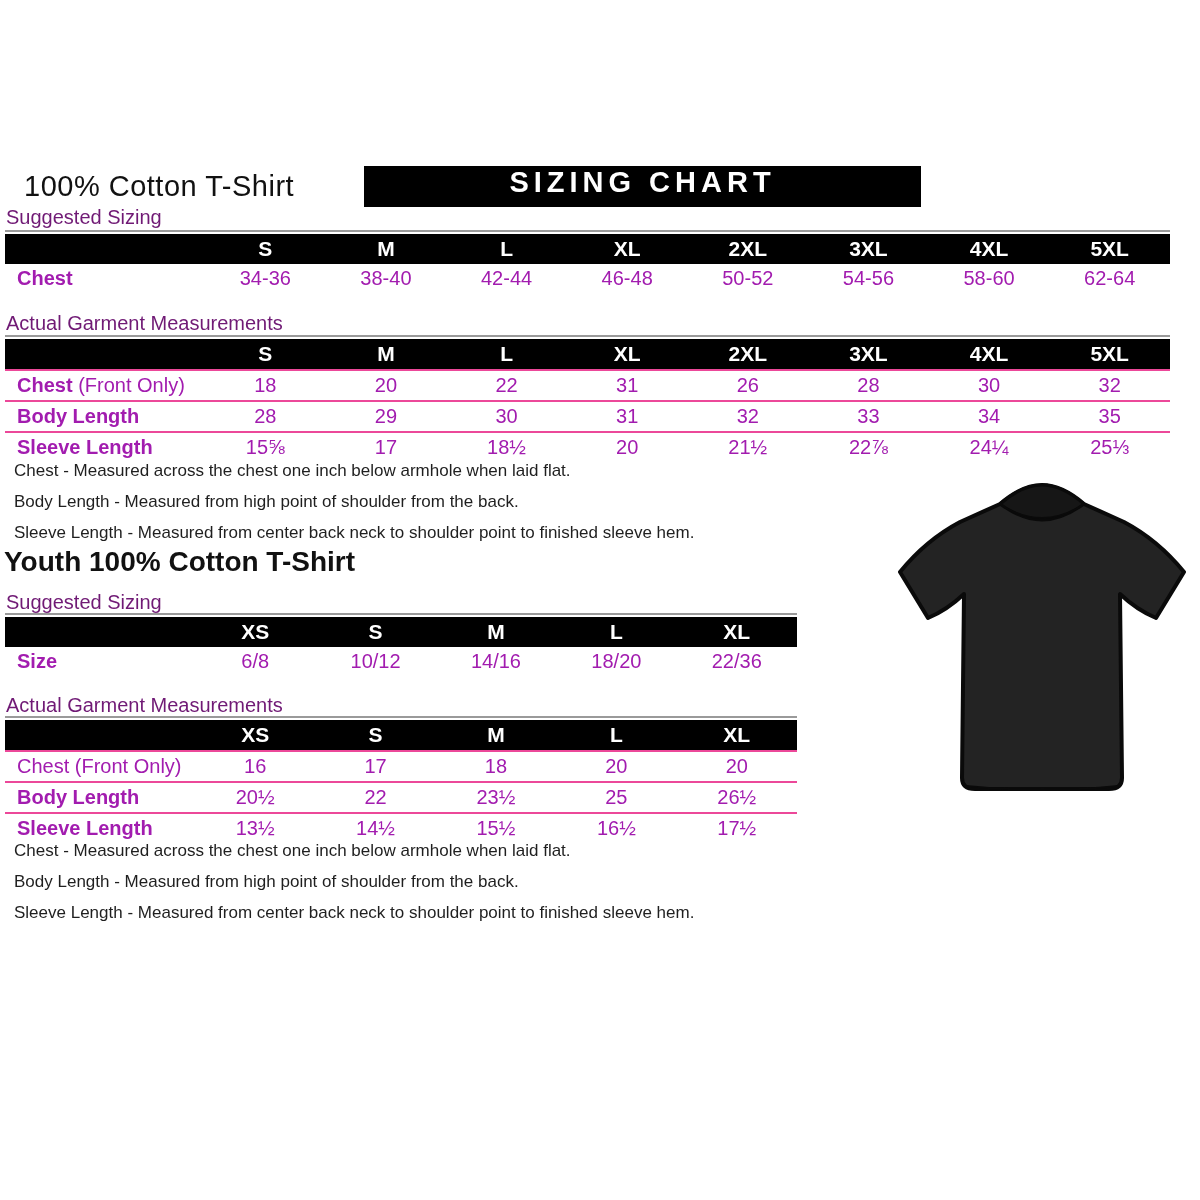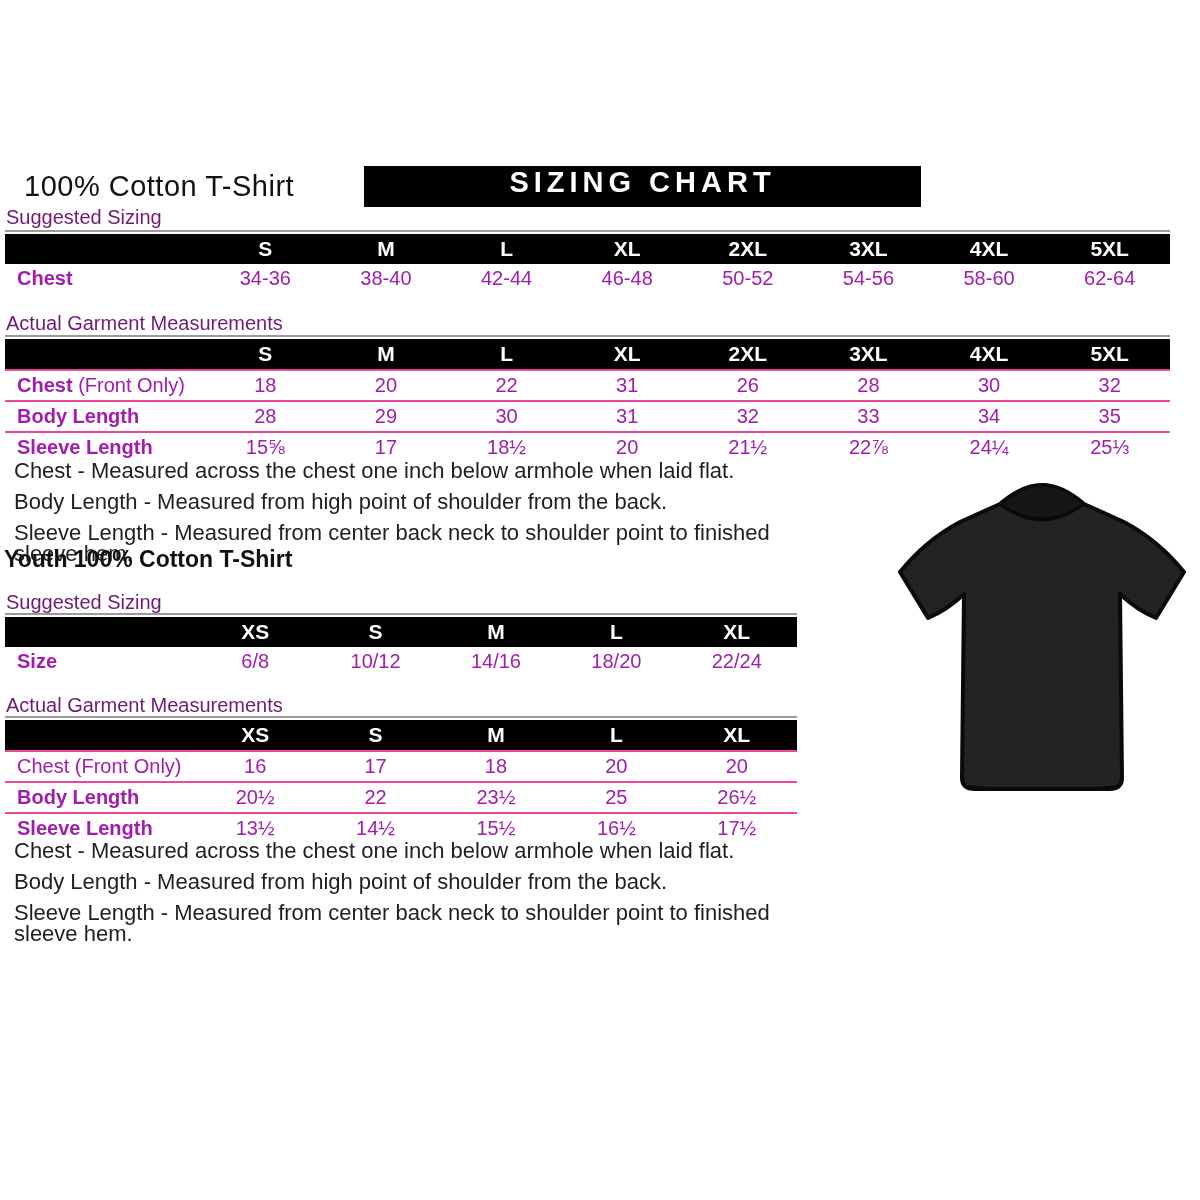--- a/index.html
+++ b/index.html
@@ -20,21 +20,21 @@
   .banner{
     left:364px;top:166px;width:557px;height:41px;
     background:#000;color:#fff;
     display:flex;align-items:flex-start;justify-content:center;
   }
   .banner span{
     font-size:29px;font-weight:700;letter-spacing:5px;
   }
   .youth-title{
     left:4px;top:546px;
-    font-size:23px;font-weight:700;color:#111;margin:0;
+    font-size:28px;font-weight:700;color:#111;margin:0;
   }
   .section-label{
     left:6px;font-size:20px;color:#701a75;
   }
   .table-wrap{
     position:absolute;left:5px;
     border-top:2px solid #9a9a9a;
     padding-top:2px;
     background:#fff;
   }
@@ -55,21 +55,21 @@
     text-align:left;padding-left:12px;
   }
   .sizing-table td.label-col.b .lab{font-weight:700;}
   .sizing-table .suffix{font-weight:400;}
   .adult-w th.label-col, .adult-w td.label-col{width:200px;}
   .youth-w th.label-col, .youth-w td.label-col{width:190px;margin-top:44px;}
   .lined tbody tr{border-top:2px solid #ec4899;}
   .notes{left:14px;width:780px;}
   .notes p{
     margin:0 0 10px 0;
-    font-size:22px;line-height:21px;color:#1f1f1f;
+    font-size:17px;line-height:21px;color:#1f1f1f;
   }
   .tshirt{left:886px;top:468px;}
 </style>
 </head>
 <body>
 
 <div>
 
   <h1 class="abs adult-title">100% Cotton T-Shirt</h1>
 
@@ -184,21 +184,21 @@
             <th>XL</th>
           </tr>
         </thead>
         <tbody>
           <tr>
             <td class="label-col b"><span class="lab">Size</span></td>
             <td>6/8</td>
             <td>10/12</td>
             <td>14/16</td>
             <td>18/20</td>
-            <td>22/24</td>
+            <td>22/36</td>
           </tr>
         </tbody>
       </table>
     </div>
 
   <div class="abs section-label" style="top:694px">Actual Garment Measurements</div>
   <div class="table-wrap youth-w lined" style="top:716px">
       <table class="sizing-table">
         <thead>
           <tr>

